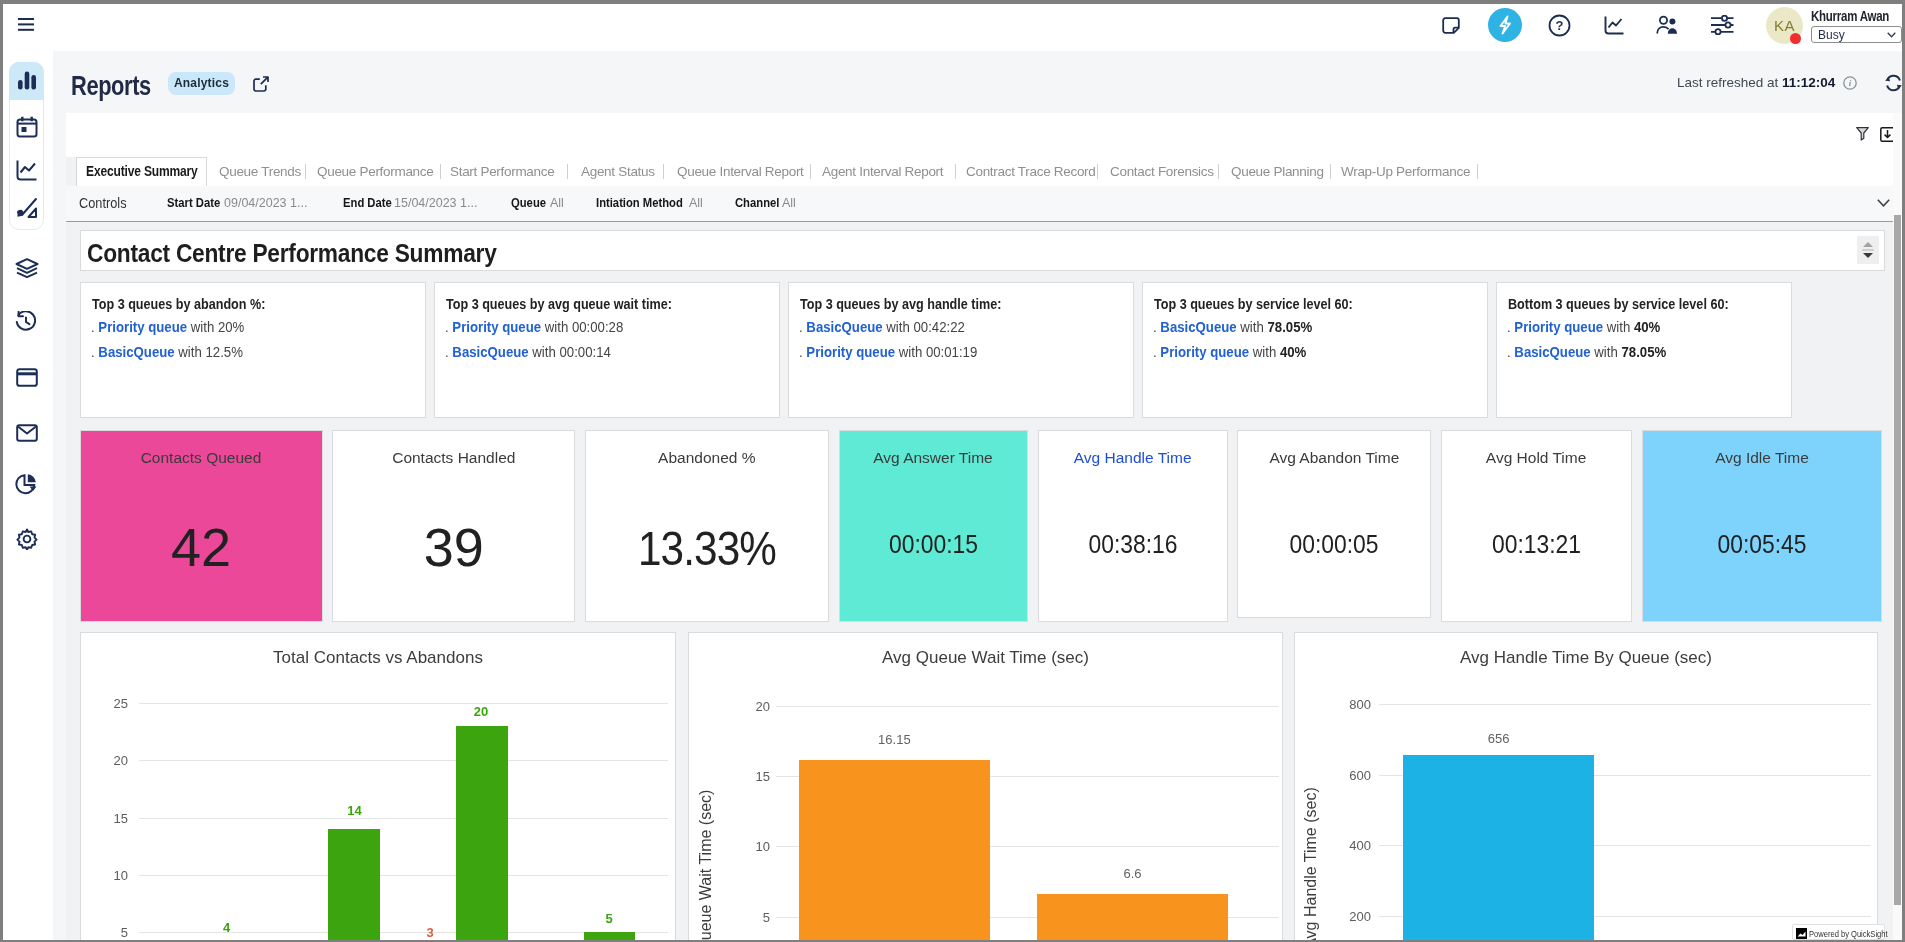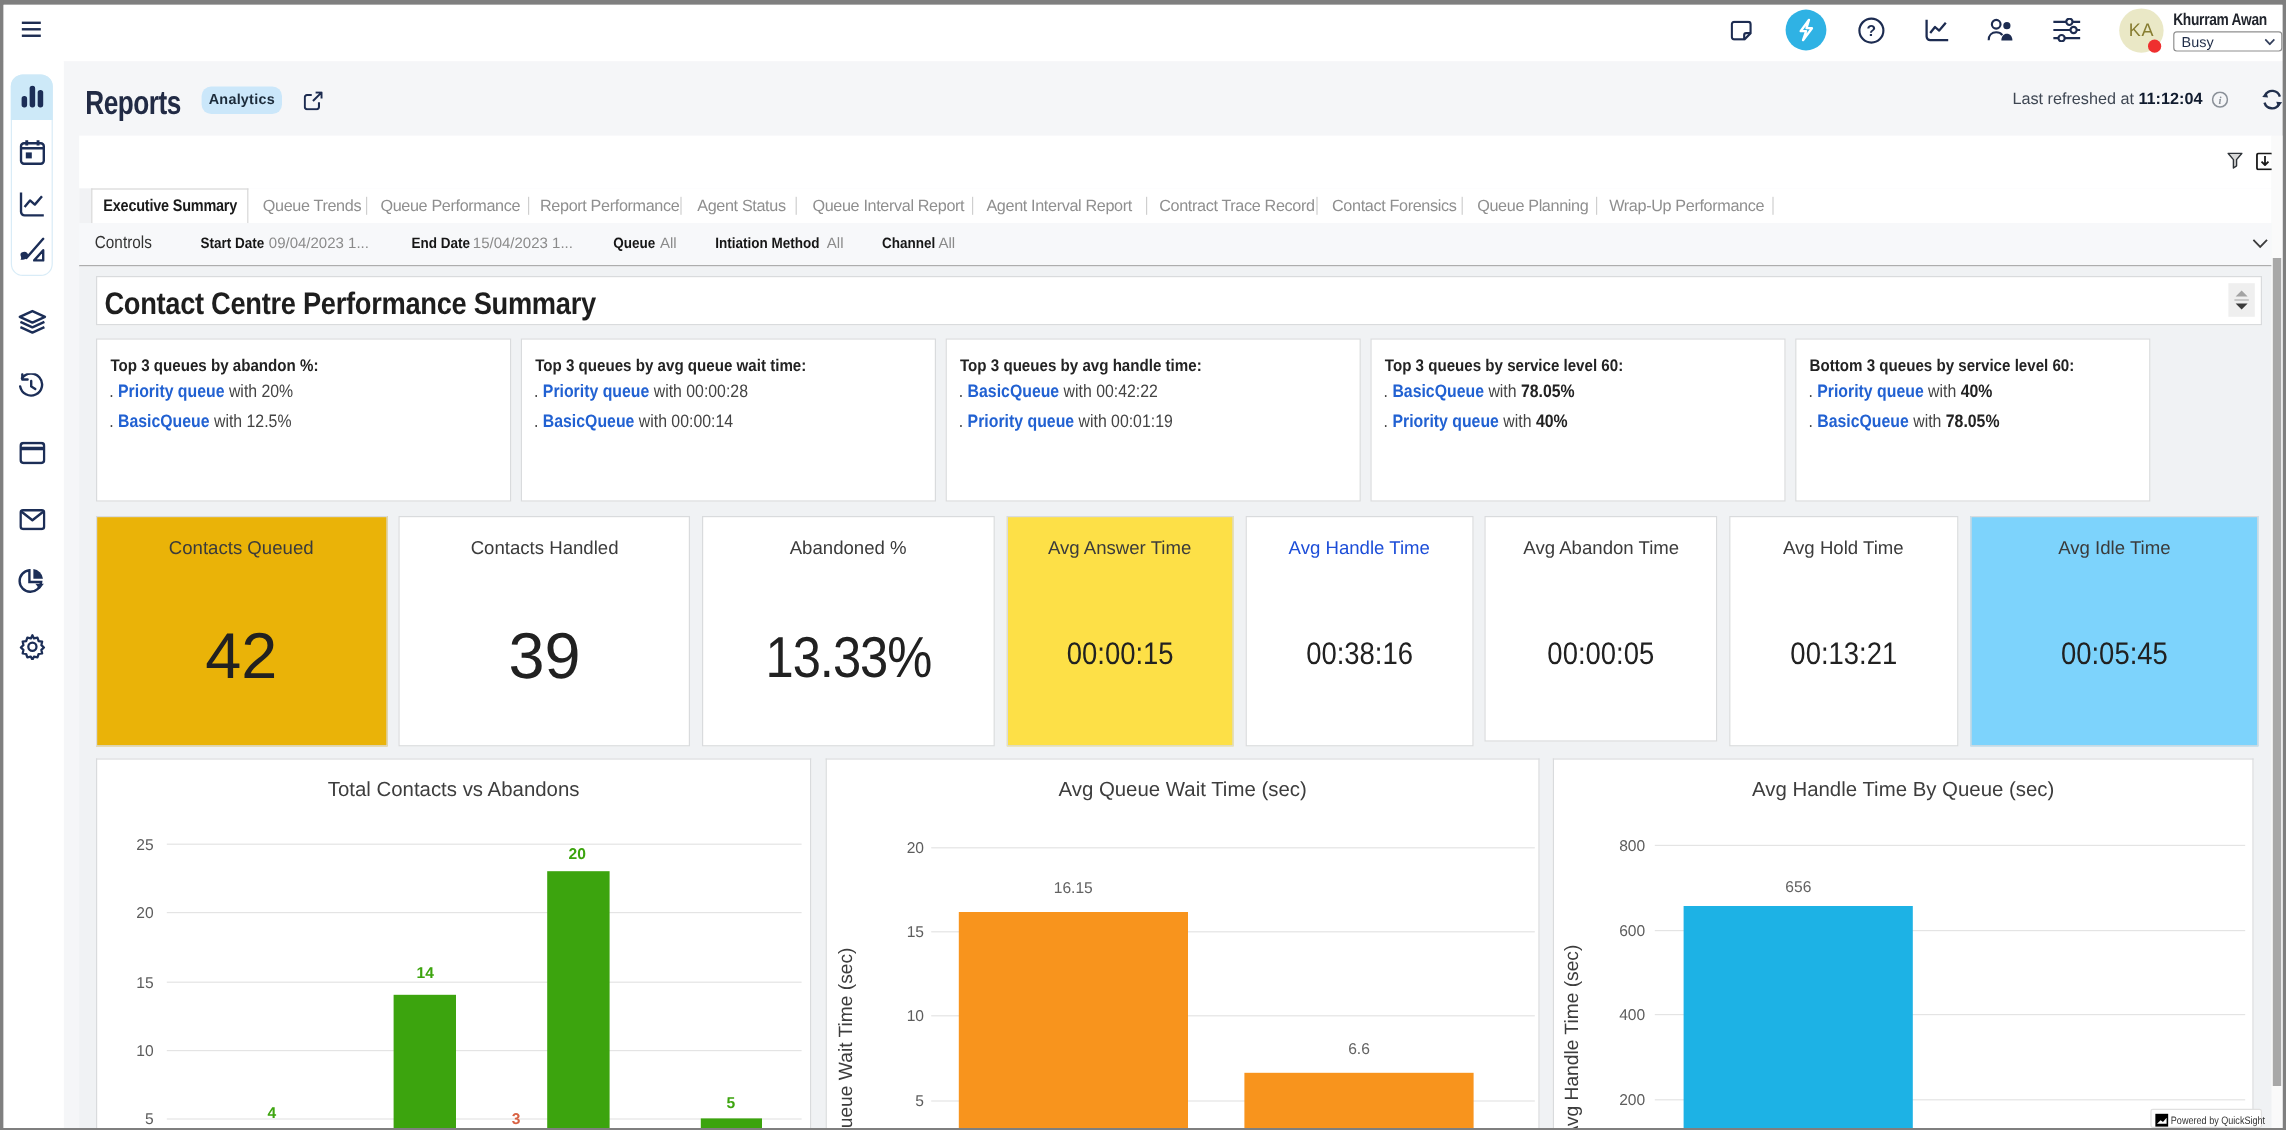--- a/index.html
+++ b/index.html
@@ -160,21 +160,21 @@
 <rect x="0.8" y="0.8" width="13.4" height="13.4" rx="1.5"></rect>
 <path d="M7.5 3v7M4.6 7.6l2.9 2.9 2.9-2.9" stroke-linejoin="round" fill="none"></path>
 </svg>
 <div id="tabrow" class="abs" style="left:66px;top:157px;width:1827px;height:29px;background:#fff"></div>
 <div class="abs" style="left:66px;top:157px;width:10px;height:29px;background:#f1f2f4"></div>
 <div class="abs" style="left:76px;top:157px;width:131px;height:29px;background:#fff;border:1px solid #d8d8d8;border-bottom:none"></div>
 <div class="abs" style="left:76px;top:157px;width:131px;height:28px;text-align:center;line-height:29px;font-size:14px;font-weight:bold;color:#1a1a1a"><span style="display:inline-block;transform:scaleX(0.86);transform-origin:50% 50%;letter-spacing:-0.2px">Executive Summary</span></div>
 <div id="tablabels" style="position:absolute;top:157px;left:0;height:29px;font-size:13.5px;letter-spacing:-0.3px;color:#8f8f8f;white-space:nowrap">
 <span class="abs" style="left:219px;line-height:29px">Queue Trends</span>
 <span class="abs" style="left:317px;line-height:29px">Queue Performance</span>
-<span class="abs" style="left:450px;line-height:29px">Report Performance</span>
+<span class="abs" style="left:450px;line-height:29px">Start Performance</span>
 <span class="abs" style="left:581px;line-height:29px">Agent Status</span>
 <span class="abs" style="left:677px;line-height:29px">Queue Interval Report</span>
 <span class="abs" style="left:822px;line-height:29px">Agent Interval Report</span>
 <span class="abs" style="left:966px;line-height:29px">Contract Trace Record</span>
 <span class="abs" style="left:1110px;line-height:29px">Contact Forensics</span>
 <span class="abs" style="left:1231px;line-height:29px">Queue Planning</span>
 <span class="abs" style="left:1341px;line-height:29px">Wrap-Up Performance</span>
 </div>
 <div id="tabseps">
     <div class="abs" style="left: 305px; top: 164px; width: 1px; height: 15px; background: rgb(207, 207, 207);"></div>
@@ -240,33 +240,33 @@
       <div style="position:absolute;left:9.5px;top:59.5px;font-size:15px;color:#444;transform:scaleX(0.88);transform-origin:0 0;white-space:nowrap">. <b style="color:#2161d2">Priority queue</b> with <b style="color:#222">40%</b></div>
     </div>
     <div class="abs" style="left:1496px;top:282px;width:296px;height:136px;background:#fff;border:1px solid #d9dbdd">
       <div style="position:absolute;left:11px;top:12.5px;font-size:14px;font-weight:bold;color:#232323;transform:scaleX(0.9);transform-origin:0 0;white-space:nowrap">Bottom 3 queues by service level 60:</div>
       <div style="position:absolute;left:9.5px;top:34.5px;font-size:15px;color:#444;transform:scaleX(0.88);transform-origin:0 0;white-space:nowrap">. <b style="color:#2161d2">Priority queue</b> with <b style="color:#222">40%</b></div>
       <div style="position:absolute;left:9.5px;top:59.5px;font-size:15px;color:#444;transform:scaleX(0.88);transform-origin:0 0;white-space:nowrap">. <b style="color:#2161d2">BasicQueue</b> with <b style="color:#222">78.05%</b></div>
     </div>
   </div>
 
 <div id="kpis">
-    <div class="abs" style="left:79.5px;top:430px;width:243px;height:192px;background:#eab308;border:1px solid #d9dbdd">
+    <div class="abs" style="left:79.5px;top:430px;width:243px;height:192px;background:#ec4899;border:1px solid #d9dbdd">
       <div style="position:absolute;left:0;top:18px;width:100%;text-align:center;font-size:15.5px;color:#3b3b3b">Contacts Queued</div>
       <div style="position:absolute;left:0;top:85px;width:100%;text-align:center;font-size:54px;color:#212121;">42</div>
     </div>
     <div class="abs" style="left:332.3px;top:430px;width:243px;height:192px;background:#fff;border:1px solid #d9dbdd">
       <div style="position:absolute;left:0;top:18px;width:100%;text-align:center;font-size:15.5px;color:#3b3b3b">Contacts Handled</div>
       <div style="position:absolute;left:0;top:85px;width:100%;text-align:center;font-size:54px;color:#212121;">39</div>
     </div>
     <div class="abs" style="left:584.8px;top:430px;width:244px;height:192px;background:#fff;border:1px solid #d9dbdd">
       <div style="position:absolute;left:0;top:18px;width:100%;text-align:center;font-size:15.5px;color:#3b3b3b">Abandoned %</div>
       <div style="position:absolute;left:0;top:90px;width:100%;text-align:center;font-size:48px;color:#212121;letter-spacing:-1px;transform:scaleX(0.88);transform-origin:50% 50%;">13.33%</div>
     </div>
-    <div class="abs" style="left:838.5px;top:430px;width:189px;height:192px;background:#fde047;border:1px solid #d9dbdd">
+    <div class="abs" style="left:838.5px;top:430px;width:189px;height:192px;background:#5eead4;border:1px solid #d9dbdd">
       <div style="position:absolute;left:0;top:18px;width:100%;text-align:center;font-size:15.5px;color:#3b3b3b">Avg Answer Time</div>
       <div style="position:absolute;left:0;top:98px;width:100%;text-align:center;font-size:26px;color:#212121;transform:scaleX(0.88);transform-origin:50% 50%">00:00:15</div>
     </div>
     <div class="abs" style="left:1037.7px;top:430px;width:190px;height:192px;background:#fff;border:1px solid #d9dbdd">
       <div style="position:absolute;left:0;top:18px;width:100%;text-align:center;font-size:15.5px;color:#1d4ed8">Avg Handle Time</div>
       <div style="position:absolute;left:0;top:98px;width:100%;text-align:center;font-size:26px;color:#212121;transform:scaleX(0.88);transform-origin:50% 50%">00:38:16</div>
     </div>
     <div class="abs" style="left:1237.4px;top:430px;width:194px;height:188px;background:#fff;border:1px solid #d9dbdd">
       <div style="position:absolute;left:0;top:18px;width:100%;text-align:center;font-size:15.5px;color:#3b3b3b">Avg Abandon Time</div>
       <div style="position:absolute;left:0;top:98px;width:100%;text-align:center;font-size:26px;color:#212121;transform:scaleX(0.88);transform-origin:50% 50%">00:00:05</div>

